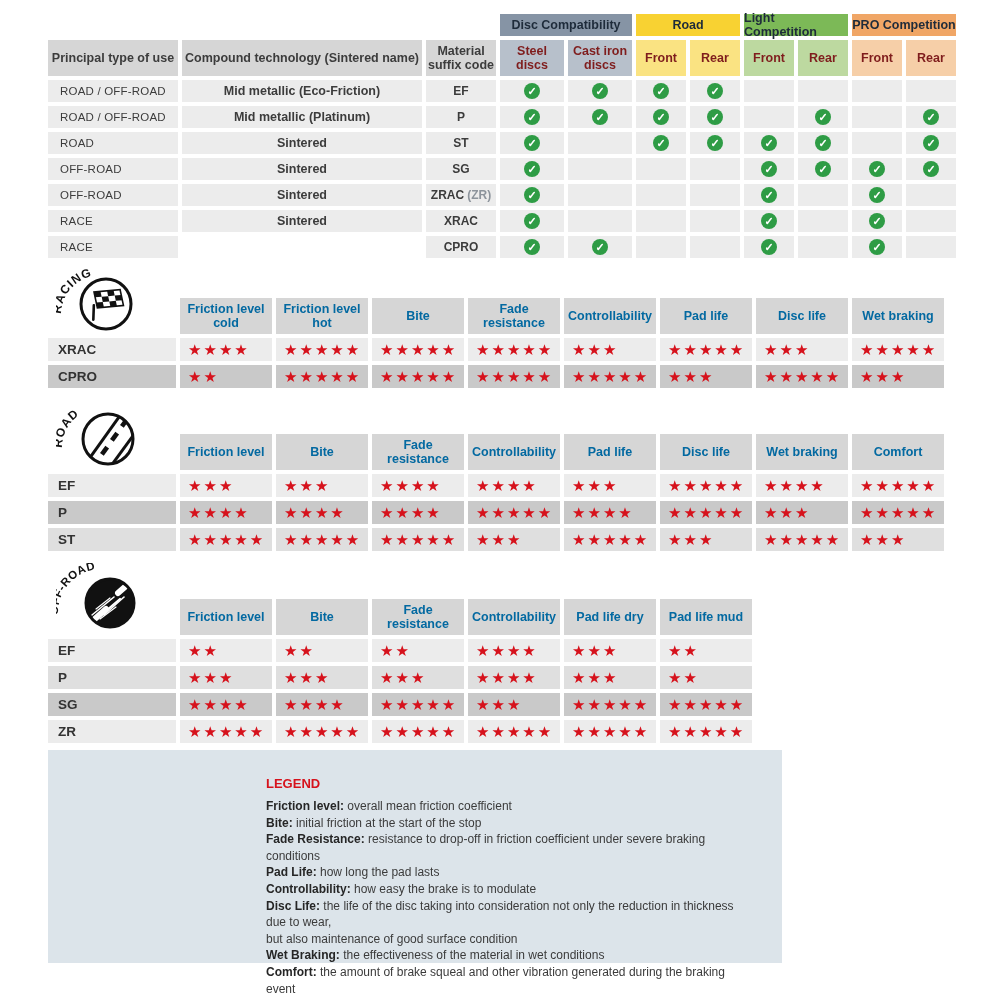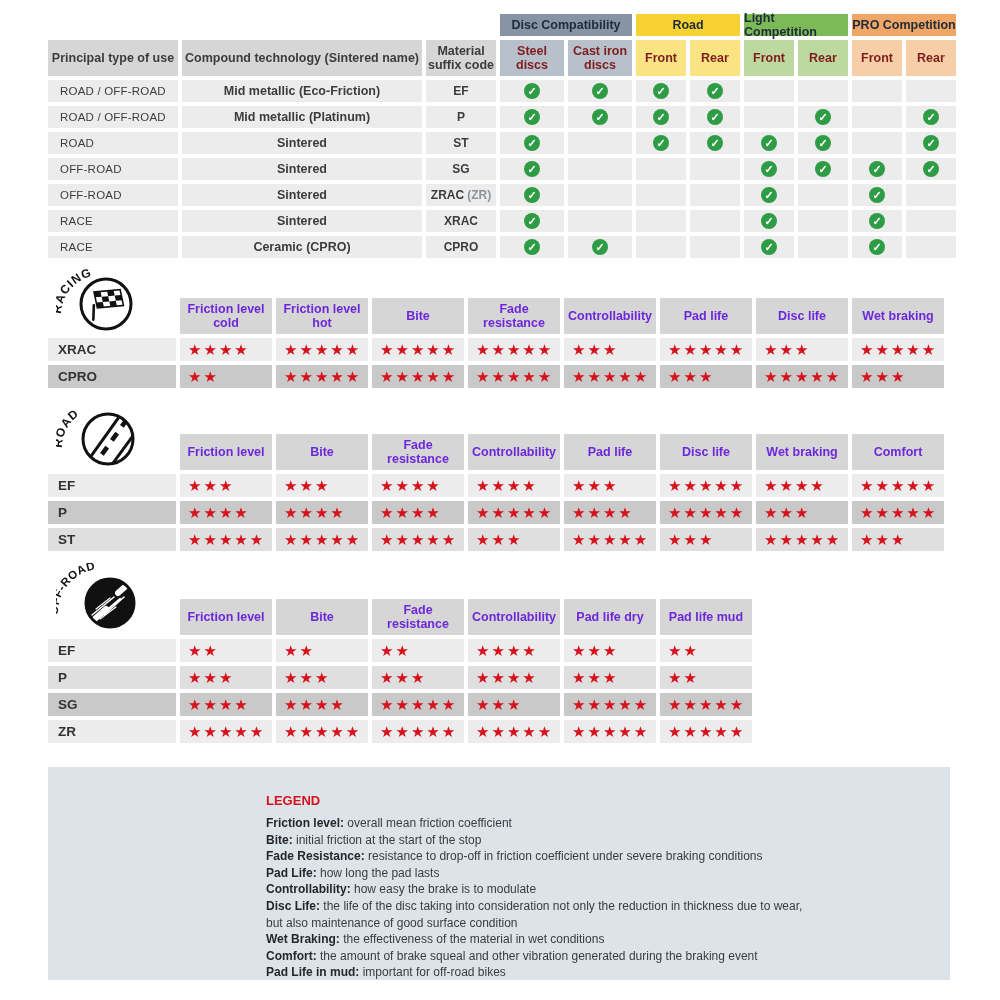--- a/index.html
+++ b/index.html
@@ -28,30 +28,30 @@
     font-size:11px;font-weight:bold;display:flex;align-items:center;justify-content:center;line-height:1;}
 
   
   .star-section{position:relative;}
   .sec-racing{margin-top:12px;padding-top:28px;}
   .sec-road{margin-top:14px;padding-top:32px;}
   .sec-offroad{margin-top:14px;padding-top:34px;}
   .star-grid{display:grid;gap:4px;}
   .sg-spacer{background:transparent;}
   .sg-head{background:#d6d6d6;height:36px;display:flex;align-items:center;justify-content:center;
-    text-align:center;font-size:12.5px;font-weight:bold;color:#6d28d9;line-height:1.12;}
+    text-align:center;font-size:12.5px;font-weight:bold;color:#0369a1;line-height:1.12;}
   .sg-label{height:23px;display:flex;align-items:center;padding-left:10px;
     font-size:13.5px;font-weight:bold;color:#333;}
   .sg-stars{height:23px;display:flex;align-items:center;padding-left:8px;
     color:#d6121c;font-size:15px;letter-spacing:2px;line-height:1;}
   .section-icon{position:absolute;left:8px;top:-2px;}
 
   
-  .legend{box-sizing:border-box;width:902px;height:213px;background:#dce4ea;
-    margin-top:24px;padding:26px 30px 0 218px;}
+  .legend{box-sizing:border-box;width:734px;height:213px;background:#dce4ea;
+    margin-top:7px;padding:26px 30px 0 218px;}
   .legend-title{color:#d6121c;font-size:13px;font-weight:bold;margin-bottom:7px;}
   .legend-line{font-size:12px;color:#3b3b3b;line-height:16.6px;}
   .legend-line b{color:#262626;}
 </style>
 </head>
 <body>
 
 <div class="page">
 
   <div class="compat-grid">
@@ -197,21 +197,20 @@
       <div class="cg-cell" style="grid-area: 8 / 7;"></div>
       <div class="cg-cell" style="grid-area: 8 / 8;">
         <span class="check">✓</span>
       </div>
       <div class="cg-cell" style="grid-area: 8 / 9;"></div>
       <div class="cg-cell" style="grid-area: 8 / 10;">
         <span class="check">✓</span>
       </div>
       <div class="cg-cell" style="grid-area: 8 / 11;"></div>
       <div class="cg-cell cg-use" style="grid-area: 9 / 1;">RACE</div>
-      <div class="cg-cell cg-compound" style="grid-area: 9 / 2;">Ceramic (CPRO)</div>
       <div class="cg-cell cg-code" style="grid-area: 9 / 3;">
         <span>CPRO</span>
       </div>
       <div class="cg-cell" style="grid-area: 9 / 4;">
         <span class="check">✓</span>
       </div>
       <div class="cg-cell" style="grid-area: 9 / 5;">
         <span class="check">✓</span>
       </div>
       <div class="cg-cell" style="grid-area: 9 / 6;"></div>

